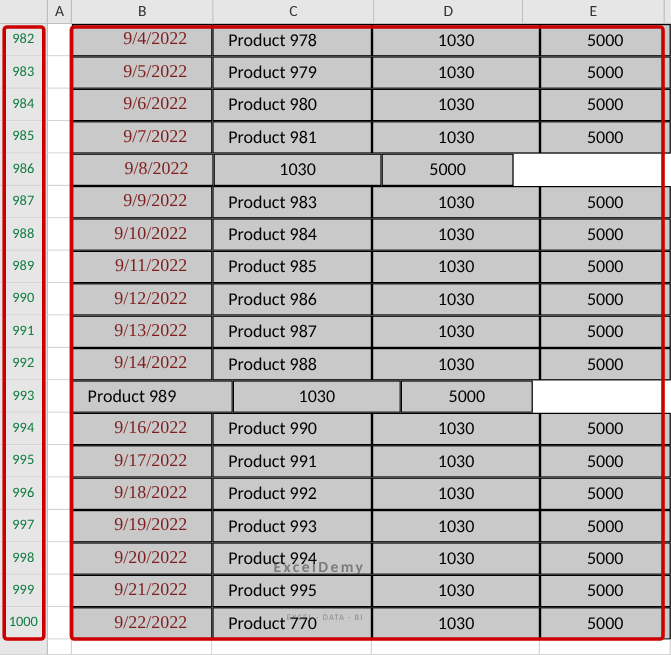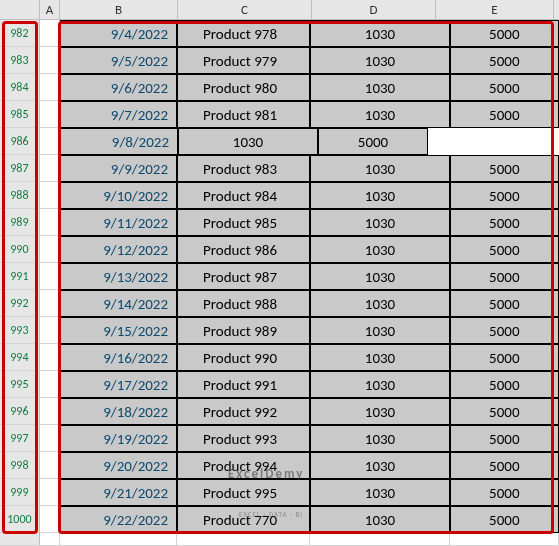--- a/index.html
+++ b/index.html
@@ -65,22 +65,22 @@
   .cell {
     display: flex;
     align-items: center;
     font-size: 15px;
     color: #1a1a1a;
     border-right: 1px solid #d4d4d4;
     border-bottom: 1px solid #d4d4d4;
     background: #fff;
   }
   .cell-A { width: 20px; }
-  .cell-B { width: 118px; justify-content: flex-end; padding-right: 8px; background: #c9c9c9; border: 1px solid #000; color:#0c4a6e;}
-  .cell-C { width: 134px; justify-content: flex-start; padding-left: 25px; background: #c9c9c9; border: 1px solid #000; color:#000;}
+  .cell-B { width: 118px; justify-content: flex-end; padding-right: 20px; background: #c9c9c9; border: 1px solid #000; color:#7f1d1d;font-family:Liberation Serif, serif;}
+  .cell-C { width: 134px; justify-content: flex-start; padding-left: 12px; background: #c9c9c9; border: 1px solid #000; color:#000;}
   .cell-D { width: 140px; justify-content: center; background: #c9c9c9; border: 1px solid #000; color:#000;}
   .cell-E { width: 110px; justify-content: center; background: #c9c9c9; border: 1px solid #000; color:#000;}
   .blank-row .cell-B,
   .blank-row .cell-C,
   .blank-row .cell-D,
   .blank-row .cell-E {
     background: #fff;
     border: none;
     border-right: 1px solid #d4d4d4;
     border-bottom: 1px solid #d4d4d4;
@@ -223,21 +223,20 @@
         <div class="row-header">992</div>
         <div class="cell cell-A"></div>
         <div class="cell cell-B">9/14/2022</div>
         <div class="cell cell-C">Product 988</div>
         <div class="cell cell-D">1030</div>
         <div class="cell cell-E">5000</div>
       </div>
       <div class="row">
         <div class="row-header">993</div>
         <div class="cell cell-A"></div>
-        <div class="cell cell-B">9/15/2022</div>
         <div class="cell cell-C">Product 989</div>
         <div class="cell cell-D">1030</div>
         <div class="cell cell-E">5000</div>
       </div>
       <div class="row">
         <div class="row-header">994</div>
         <div class="cell cell-A"></div>
         <div class="cell cell-B">9/16/2022</div>
         <div class="cell cell-C">Product 990</div>
         <div class="cell cell-D">1030</div>

